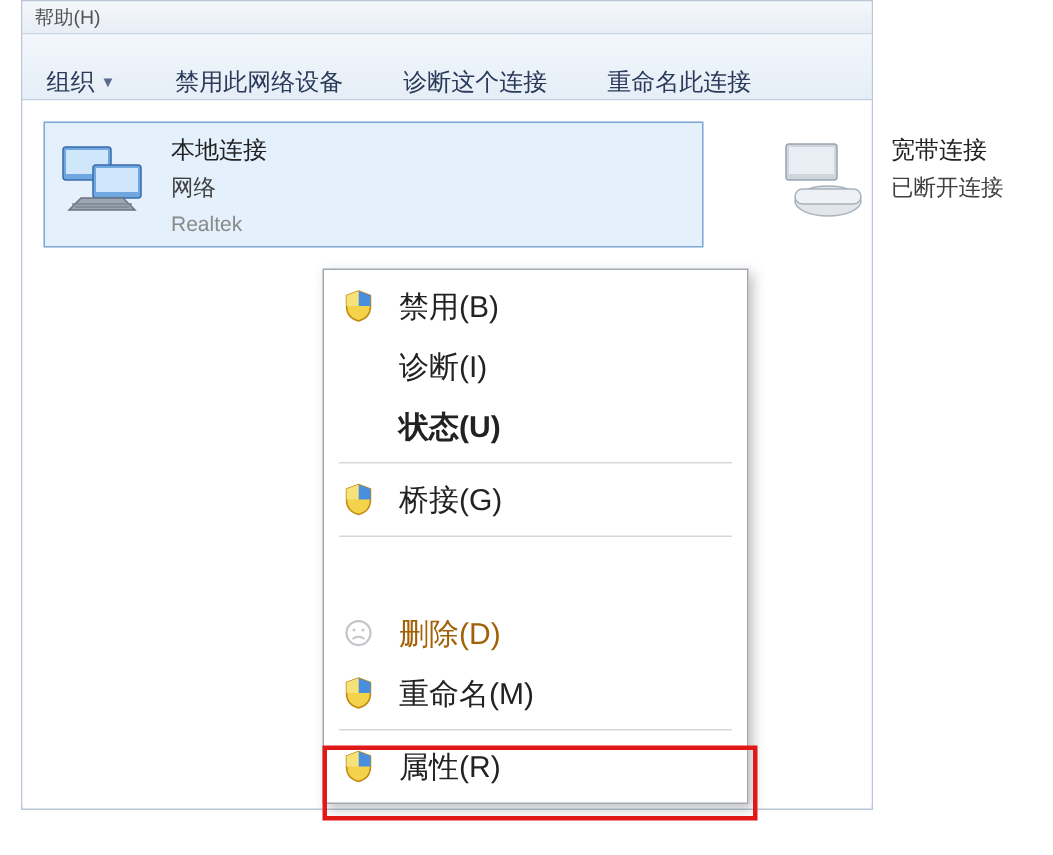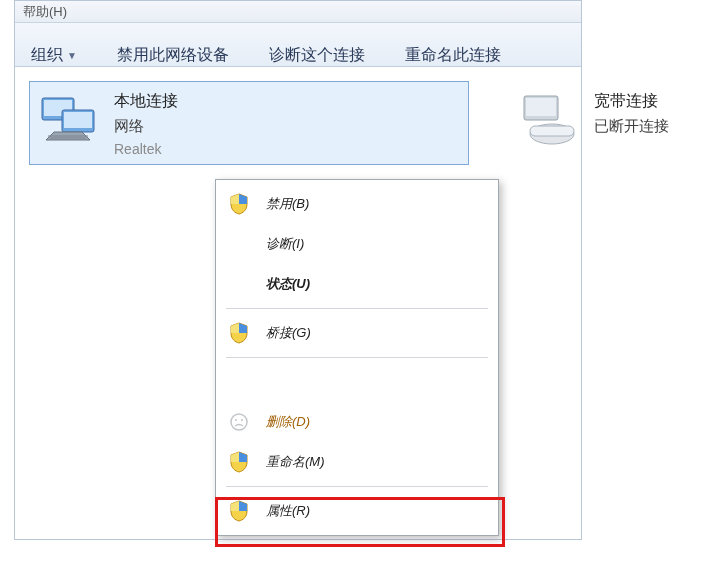--- a/index.html
+++ b/index.html
@@ -96,24 +96,23 @@
       background: #fff;
       border: 1px solid #a0a8b0;
       box-shadow: 3px 3px 8px rgba(0,0,0,0.25);
       padding: 4px 2px;
     }
     .menu-item {
       display: flex;
       align-items: center;
       height: 40px;
       padding: 0 8px;
-      font-size: 13px;
+      font-size: 20px;
       color: #222;
       cursor: default;
-      font-style: italic;
     }
     .menu-item.default-item { font-weight: bold; }
     .menu-item.disabled { color: #a16207; }
     .menu-icon {
       width: 26px;
       height: 26px;
       margin-right: 14px;
       display: flex;
       align-items: center;
       justify-content: center;

